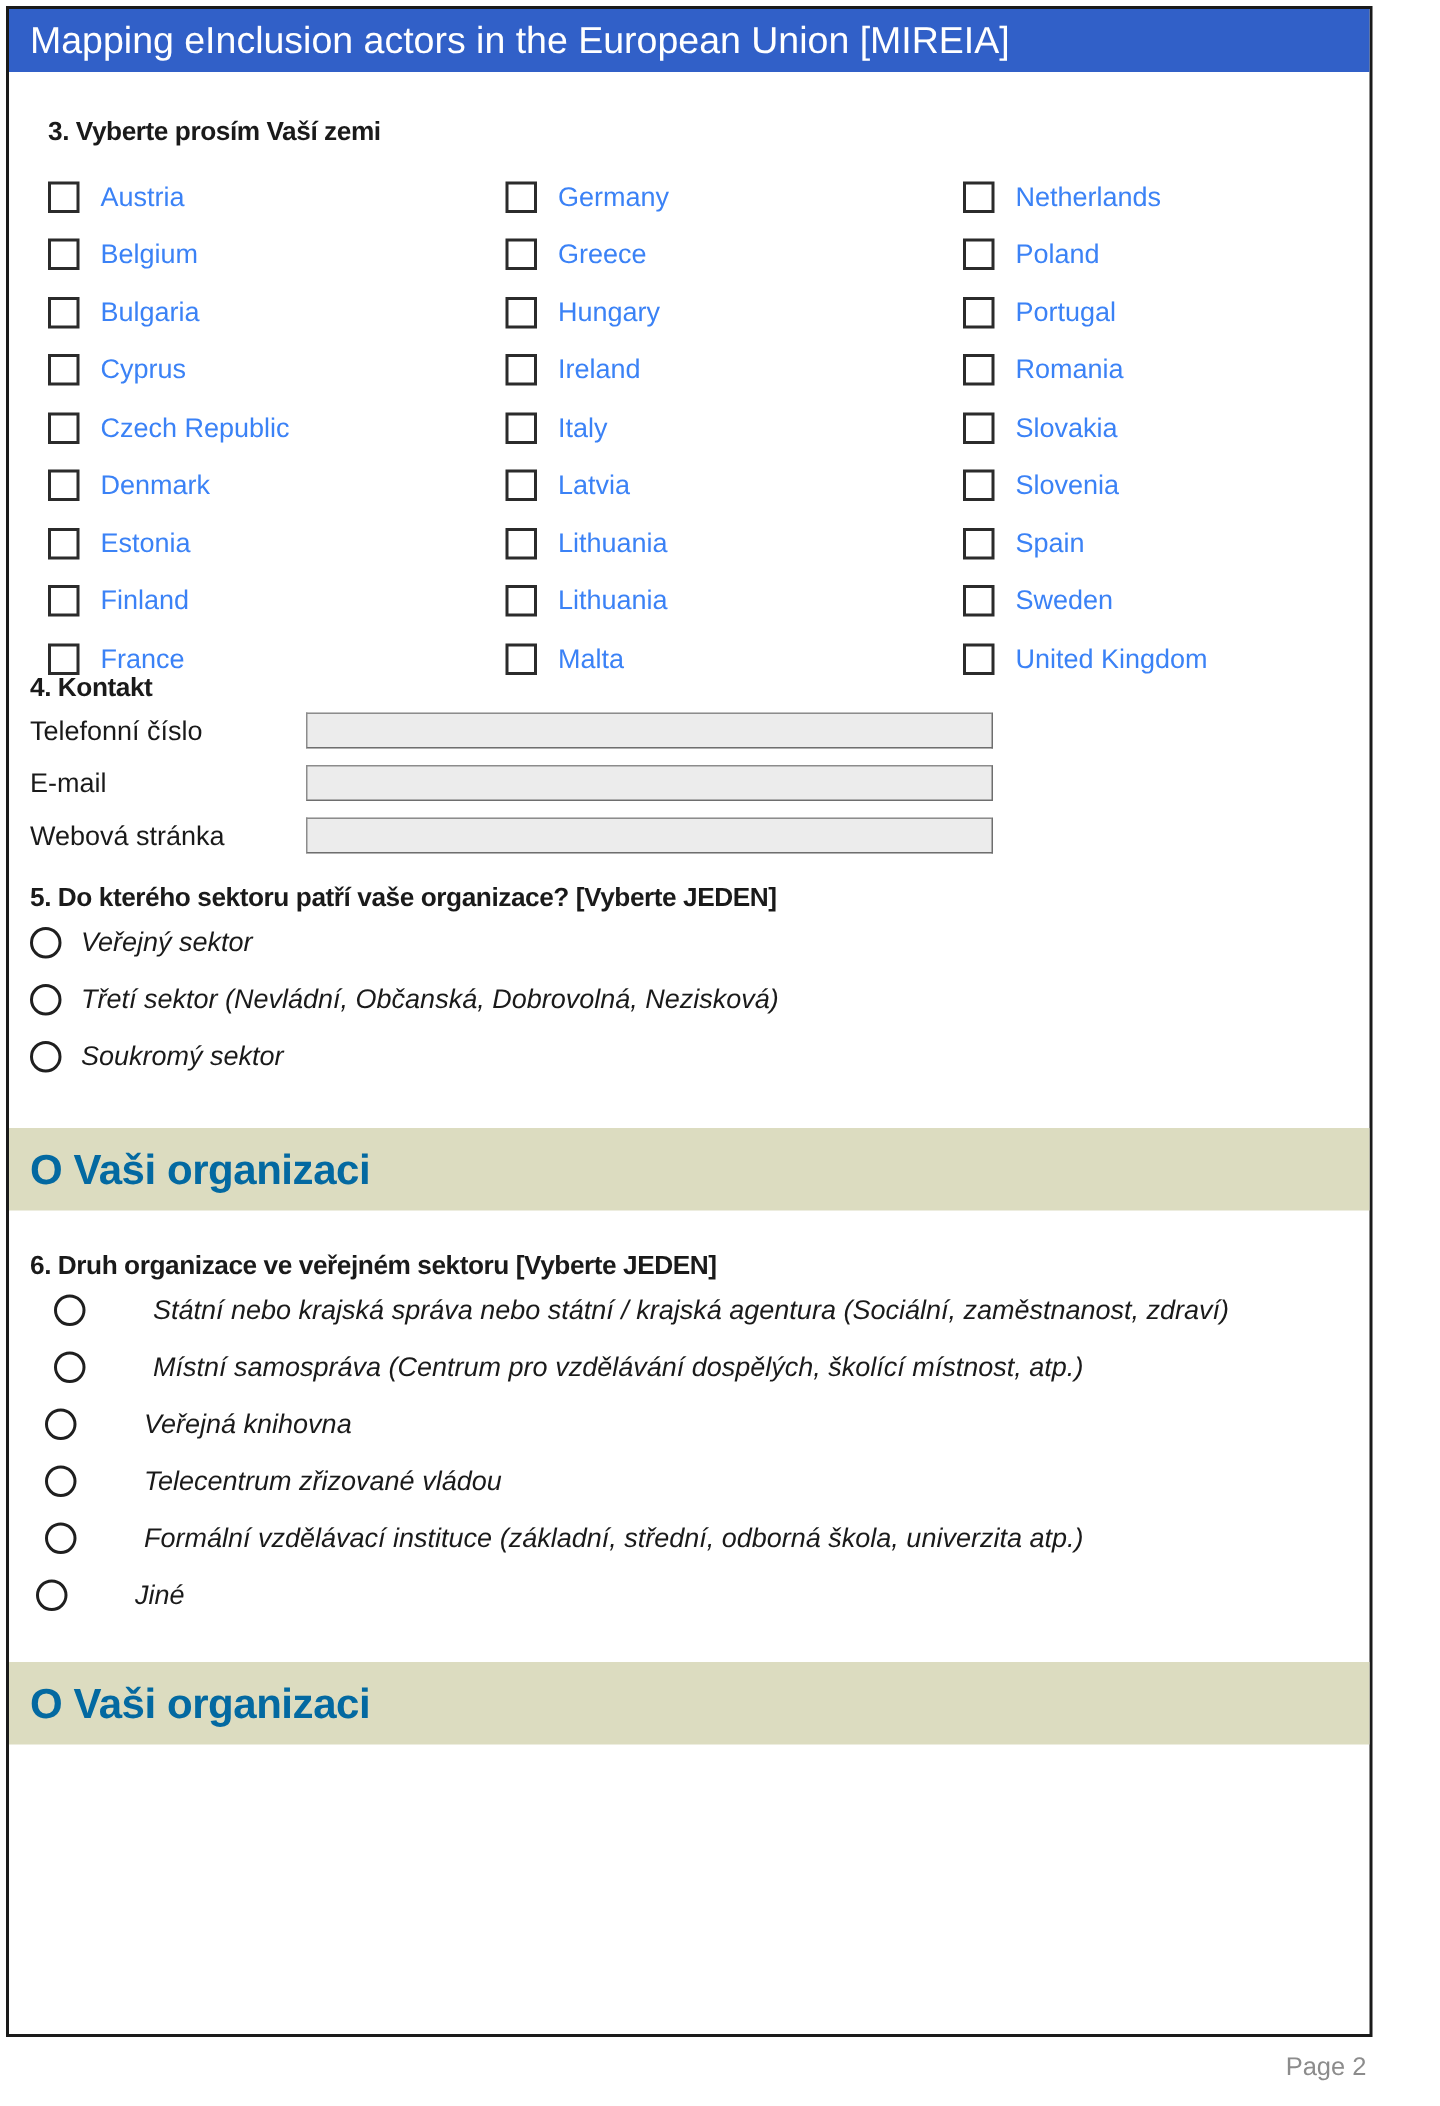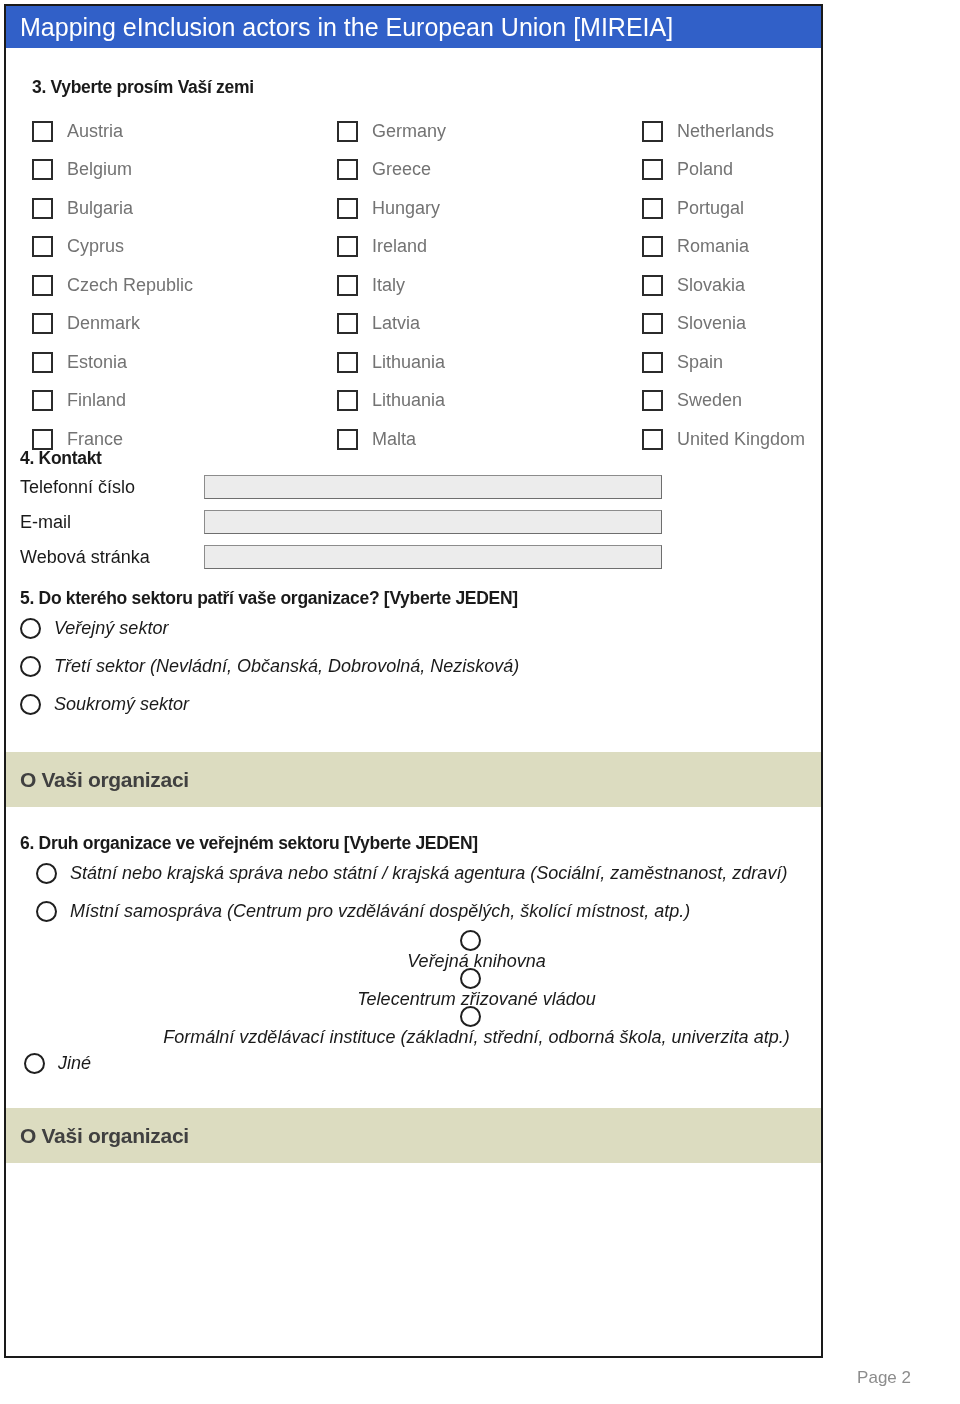--- a/index.html
+++ b/index.html
@@ -23,21 +23,21 @@
     top: 0;
     width: 960px;
     height: 1404px;
   }
 
   
   #content-box {
     position: absolute;
     left: 4px;
     top: 4px;
-    width: 819px;
+    width: 911px;
     height: 1354px;
     border: 2px solid #1a1a1a;
     box-sizing: border-box;
     background: #ffffff;
   }
 
   
   #title-banner {
     position: absolute;
     left: 0;
@@ -104,21 +104,21 @@
   .checkbox {
     width: 21px;
     height: 21px;
     border: 2px solid #2b2b2b;
     box-sizing: border-box;
     background: #ffffff;
     flex: 0 0 auto;
   }
   .check-row .label {
     font-size: 18px;
-    color: #737373;
+    color: #3b82f6;
     margin-left: 14px;
     white-space: nowrap;
   }
 
   
   #q4-block {
     position: absolute;
     left: 14px;
     top: 400px;
     width: 880px;
@@ -179,42 +179,43 @@
     position: absolute;
     left: 0;
     width: 100%;
     height: 55px;
     background: #dcdcc0;
     display: flex;
     align-items: center;
     box-sizing: border-box;
   }
   .section-band .band-text {
-    font-size: 21px;
+    font-size: 28px;
     font-weight: bold;
-    color: #404040;
+    color: #0369a1;
     letter-spacing: -0.3px;
     padding-left: 14px;
     white-space: nowrap;
   }
   #band-1 { top: 704px; }
   #band-2 { top: 1060px; }
 
   
   #q6-block {
     position: absolute;
     left: 14px;
     top: 785px;
     width: 890px;
   }
   #q6-block .radio-row {
     height: 38px;
     margin-left: 16px;
-  }
-  #q6-block .radio-row.flush { margin-left: 10px; flex-direction: column; }
+    gap: 32px;
+  }
+  #q6-block .radio-row.flush { margin-left: 10px; }
 
   
   #footer {
     position: absolute;
     left: 0;
     top: 1368px;
     width: 911px;
     text-align: right;
     padding-right: 0px;
   }

